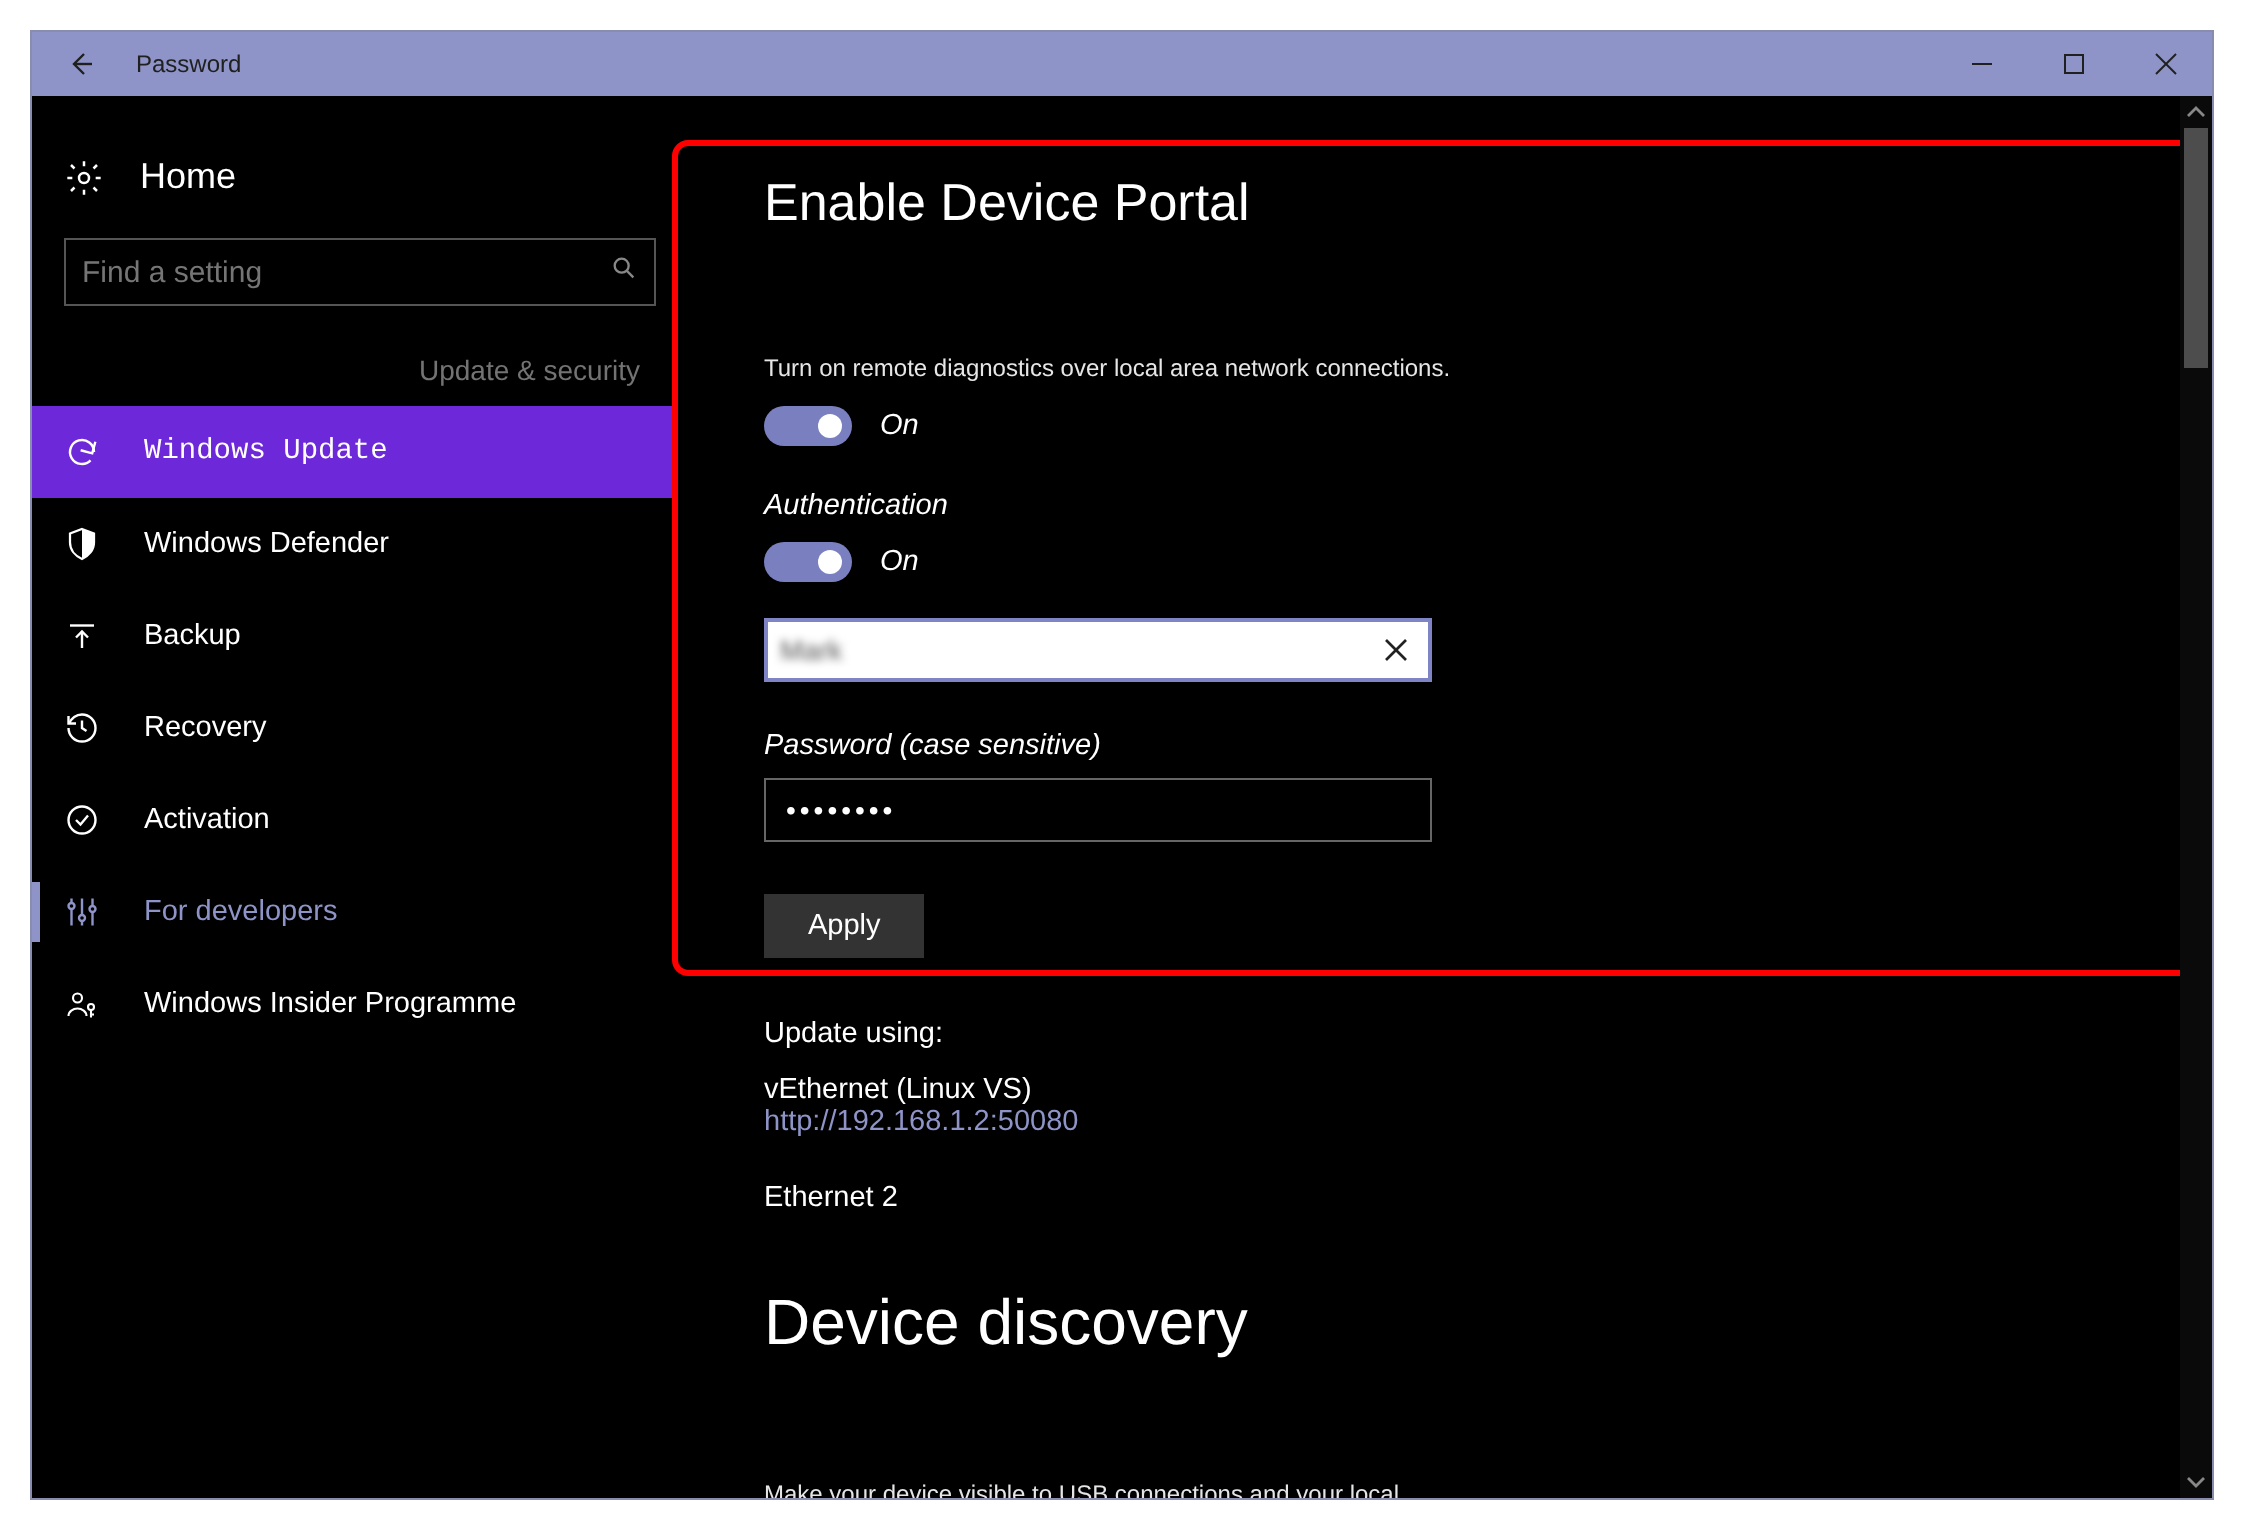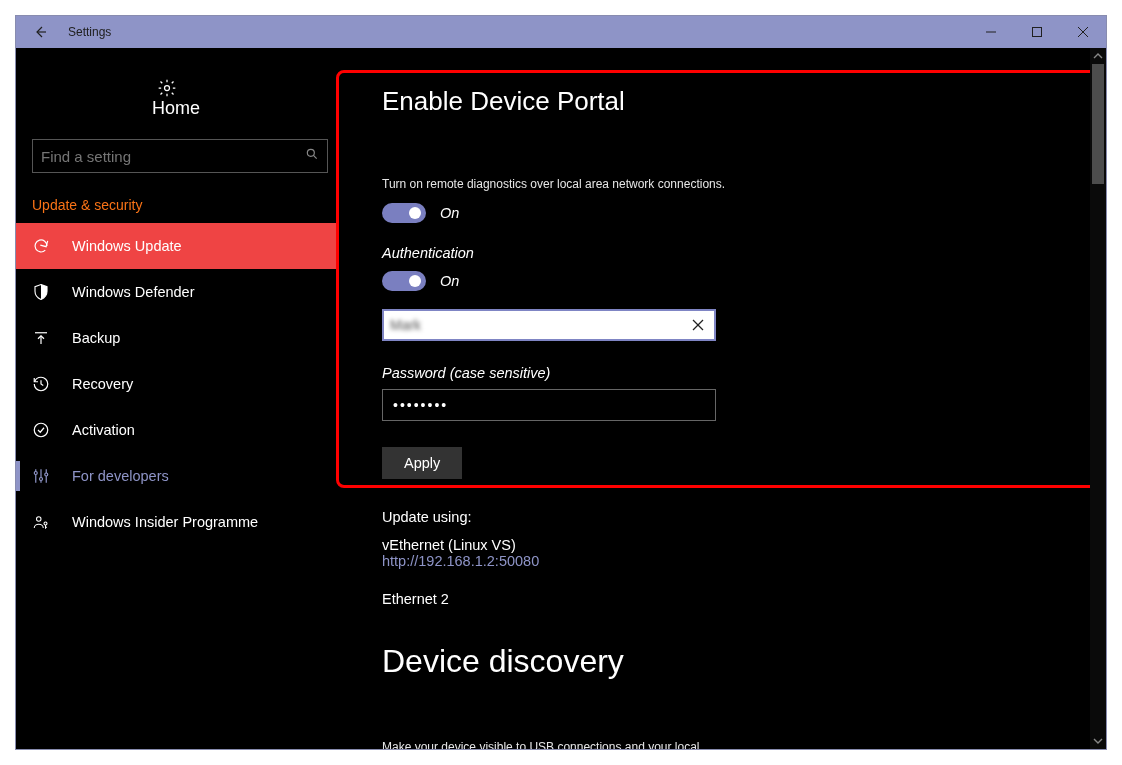--- a/index.html
+++ b/index.html
@@ -67,51 +67,51 @@
     .sidebar {
       width: 320px;
       padding-top: 24px;
       color: #fff;
     }
     .home-row {
       display:flex; align-items:center;
       padding: 6px 16px 10px 16px;
       font-size: 18px;
       cursor:pointer;
-      flex-direction:column;
     }
     .home-row .icon { width:24px; display:flex; margin-right:14px;}
     .search-wrap { padding: 10px 16px 18px 16px; }
     .search {
       width: 296px; height: 34px;
       border: 1px solid #555;
       background: #000;
       display:flex; align-items:center;
       padding: 0 8px;
     }
     .search input {
       flex:1; background:transparent; border:none; outline:none;
       color:#ef4444; font-size:15px;
     }
     .section-title {
       padding: 6px 16px 10px 16px;
-      color:#f97316;
+      color:#737373;
       font-size: 14px;
+      text-align: right;
     }
     .nav-item {
       display:flex; align-items:center;
       height: 46px;
       padding: 0 16px;
       font-size: 14.5px;
       color: #fff;
       cursor:pointer;
       position:relative;
     }
     .nav-item .icon { width:22px; margin-right:18px; display:flex;}
-    .nav-item.hover { background:#ef4444; }
+    .nav-item.hover { background:#6d28d9;font-family:Liberation Mono, monospace; }
     .nav-item.active { color:#8e94c7; }
     .nav-item.active::before {
       content:""; position:absolute; left:0; top:8px; bottom:8px; width:4px;
       background:#8e94c7;
     }
     
     .main {
       flex:1;
       color:#fff;
       padding: 0 0 0 46px;
@@ -179,21 +179,21 @@
 
 <div class="window">
 
   <div class="titlebar">
     <div class="back">
       <svg width="16" height="16" viewBox="0 0 16 16" fill="none" stroke="#202020" stroke-width="1.2">
         <path d="M10 3 L5 8 L10 13"></path>
           <path d="M5 8 H14"></path>
       </svg>
     </div>
-    <div class="title">Settings</div>
+    <div class="title">Password</div>
     <div class="spacer"></div>
     <div class="winbtn">
       <svg width="12" height="12">
           <line x1="1" y1="6" x2="11" y2="6" stroke="#202020" stroke-width="1"></line>
         </svg>
     </div>
     <div class="winbtn">
       <svg width="12" height="12">
           <rect x="1.5" y="1.5" width="9" height="9" fill="none" stroke="#202020" stroke-width="1"></rect>
         </svg>

